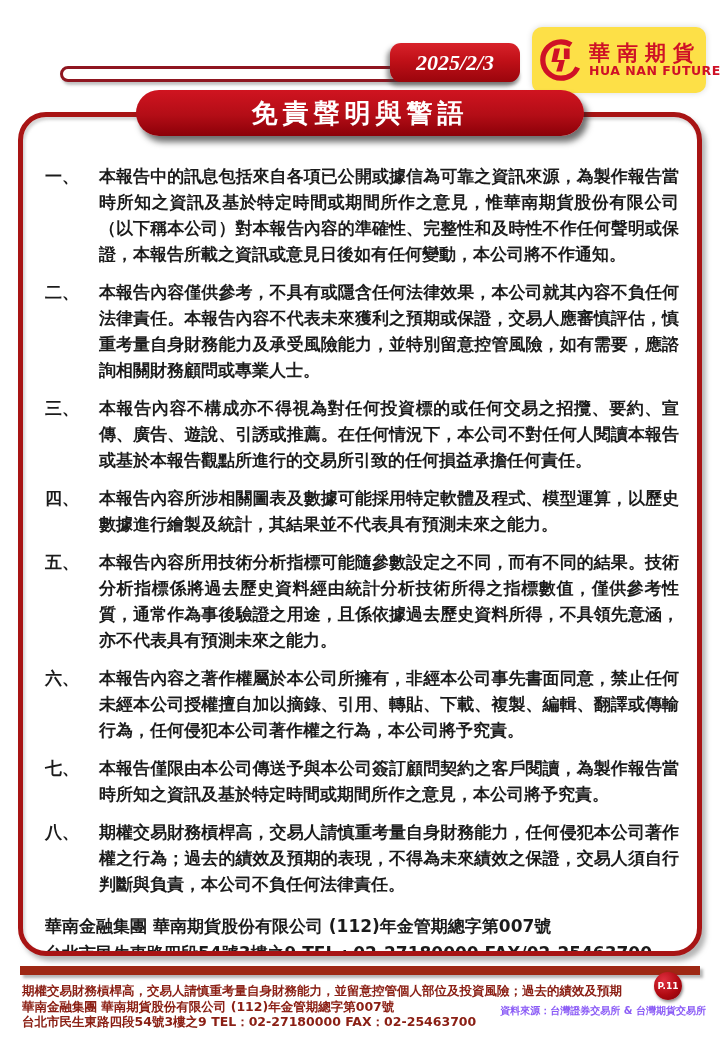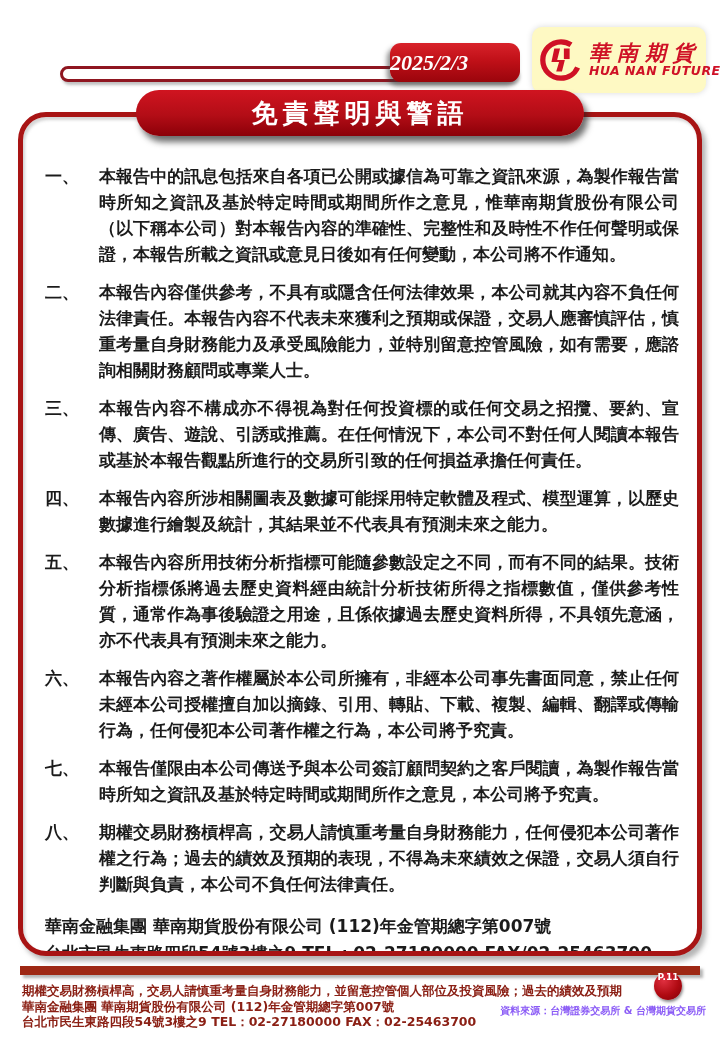--- a/index.html
+++ b/index.html
@@ -7,26 +7,26 @@
         font-family:"DejaVu Sans",sans-serif;}
   
   .title{position:absolute;left:55px;top:16px;font-size:35px;font-weight:700;color:#121212;
          letter-spacing:2px;text-shadow:2px 3px 3px rgba(110,110,110,.55);white-space:nowrap;}
   .title-bar{position:absolute;left:60px;top:66px;width:452px;height:10px;background:#fff;
              border:3px solid #8f1620;border-radius:9px;
              box-shadow:2px 3px 3px rgba(130,130,130,.5);}
   .date-badge{position:absolute;left:390px;top:43px;width:130px;height:39px;border-radius:11px;
               background:linear-gradient(180deg,#d8222a 0%,#c01018 45%,#9a050c 100%);
               box-shadow:-3px 4px 5px rgba(50,50,50,.55);
-              display:flex;align-items:center;}
+              display:flex;align-items:center;justify-content:center;}
   .date-badge span{color:#fff;font-family:"Liberation Serif",serif;font-style:italic;
                    font-weight:700;font-size:22px;}
-  .logo-card{position:absolute;left:532px;top:27px;width:174px;height:66px;background:#fef9c3;
+  .logo-card{position:absolute;left:532px;top:27px;width:174px;height:66px;background:#fde047;
              border-radius:10px;box-shadow:0 0 6px rgba(0,0,0,.15);
-             display:flex;align-items:center;padding:0 6px;box-sizing:border-box;font-style:italic;}
+             display:flex;align-items:center;padding:0 6px;box-sizing:border-box;}
   .logo-mark{width:46px;height:46px;flex:0 0 46px;margin-right:5px;}
   .logo-text{display:flex;flex-direction:column;line-height:1.05;}
   .logo-zh{color:#cf1126;font-size:21px;font-weight:700;letter-spacing:7px;white-space:nowrap;}
   .logo-en{color:#cf1126;font-size:12.5px;font-weight:700;letter-spacing:.5px;white-space:nowrap;}
   
   .banner{position:absolute;left:136px;top:90px;width:448px;height:46px;border-radius:23px;
           background:linear-gradient(180deg,#d01420 0%,#b30d16 55%,#8b0008 100%);
           box-shadow:4px 6px 6px rgba(30,30,30,.65);z-index:3;
           display:flex;align-items:center;justify-content:center;}
   .banner span{color:#fff;font-size:26px;font-weight:700;letter-spacing:5px;}
@@ -41,21 +41,21 @@
   .para-text{flex:1;text-align:justify;}
   .company{font-size:17px;font-weight:700;color:#1b1b1b;line-height:27px;margin-top:16px;}
   
   .sep-bar{position:absolute;left:20px;top:966px;width:680px;height:9px;background:#9e2814;
            box-shadow:3px 3px 3px rgba(130,130,130,.6);}
   .foot-lines{position:absolute;left:22px;top:983px;width:620px;color:#8b2015;
               font-size:12.5px;font-weight:700;line-height:15.5px;}
   .page-badge{position:absolute;left:654px;top:972px;width:28px;height:28px;border-radius:50%;
               background:radial-gradient(circle at 35% 30%,#e03040,#b00a12 55%,#7d0008 100%);
               box-shadow:1px 2px 3px rgba(60,60,60,.6);
-              display:flex;justify-content:center;}
+              display:flex;align-items:center;justify-content:center;}
   .page-badge span{color:#fff;font-size:9px;font-weight:700;}
   .source{position:absolute;right:14px;top:1004px;color:#8b5cf6;font-size:10px;
           font-weight:700;white-space:nowrap;}
 </style>
 </head>
 <body>
 
 <div class="page">
 
   <div class="title-bar"></div>

